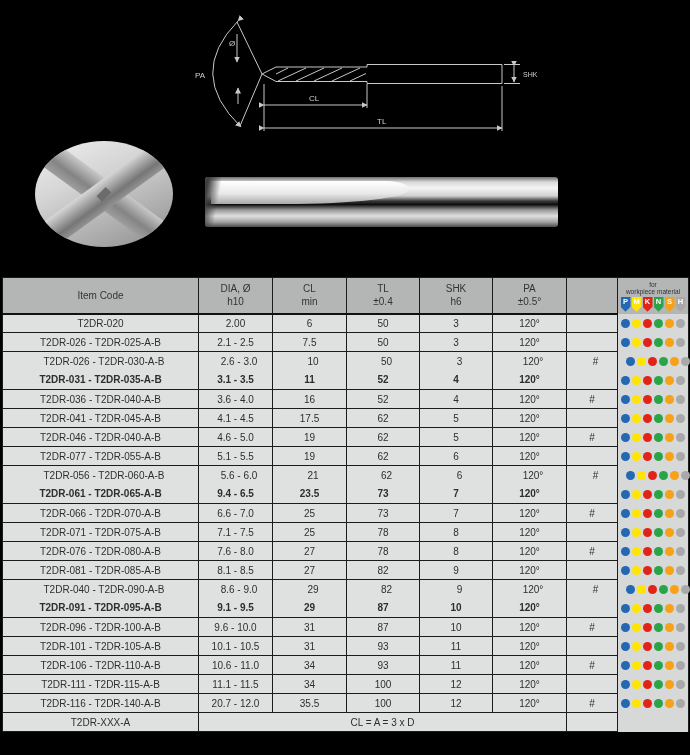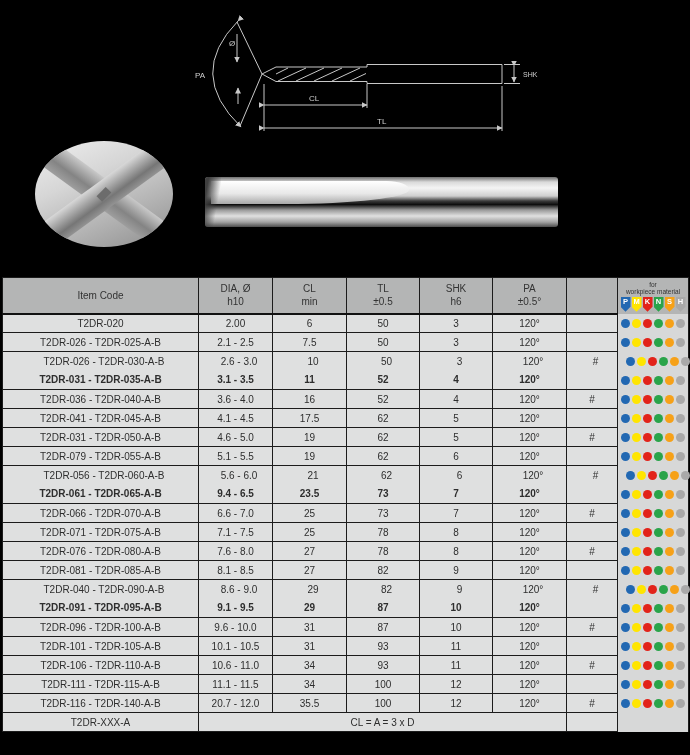--- a/index.html
+++ b/index.html
@@ -128,21 +128,21 @@
         <th>
             <div>DIA, Ø</div>
             <div>h10</div>
           </th>
         <th>
             <div>CL</div>
             <div>min</div>
           </th>
         <th>
             <div>TL</div>
-            <div>±0.5</div>
+            <div>±0.4</div>
           </th>
         <th>
             <div>SHK</div>
             <div>h6</div>
           </th>
         <th>
             <div>PA</div>
             <div>±0.5°</div>
           </th>
         <th><span></span></th>
@@ -208,31 +208,31 @@
           <td>T2DR-041 - T2DR-045-A-B</td>
           <td>4.1 - 4.5</td>
           <td>17.5</td>
           <td>62</td>
           <td>5</td>
           <td>120°</td>
           <td></td>
           <td class="dots-cell"><span class="dot" style="background: rgb(34, 104, 178);"></span><span class="dot" style="background: rgb(255, 229, 0);"></span><span class="dot" style="background: rgb(226, 35, 26);"></span><span class="dot" style="background: rgb(42, 164, 74);"></span><span class="dot" style="background: rgb(246, 161, 24);"></span><span class="dot" style="background: rgb(169, 169, 169);"></span></td>
         </tr>
         <tr>
-          <td>T2DR-031 - T2DR-050-A-B</td>
+          <td>T2DR-046 - T2DR-040-A-B</td>
           <td>4.6 - 5.0</td>
           <td>19</td>
           <td>62</td>
           <td>5</td>
           <td>120°</td>
           <td>#</td>
           <td class="dots-cell"><span class="dot" style="background: rgb(34, 104, 178);"></span><span class="dot" style="background: rgb(255, 229, 0);"></span><span class="dot" style="background: rgb(226, 35, 26);"></span><span class="dot" style="background: rgb(42, 164, 74);"></span><span class="dot" style="background: rgb(246, 161, 24);"></span><span class="dot" style="background: rgb(169, 169, 169);"></span></td>
         </tr>
         <tr>
-          <td>T2DR-079 - T2DR-055-A-B</td>
+          <td>T2DR-077 - T2DR-055-A-B</td>
           <td>5.1 - 5.5</td>
           <td>19</td>
           <td>62</td>
           <td>6</td>
           <td>120°</td>
           <td></td>
           <td class="dots-cell"><span class="dot" style="background: rgb(34, 104, 178);"></span><span class="dot" style="background: rgb(255, 229, 0);"></span><span class="dot" style="background: rgb(226, 35, 26);"></span><span class="dot" style="background: rgb(42, 164, 74);"></span><span class="dot" style="background: rgb(246, 161, 24);"></span><span class="dot" style="background: rgb(169, 169, 169);"></span></td>
         </tr>
         <tr class="no-bottom">
           <td>T2DR-056 - T2DR-060-A-B</td>

